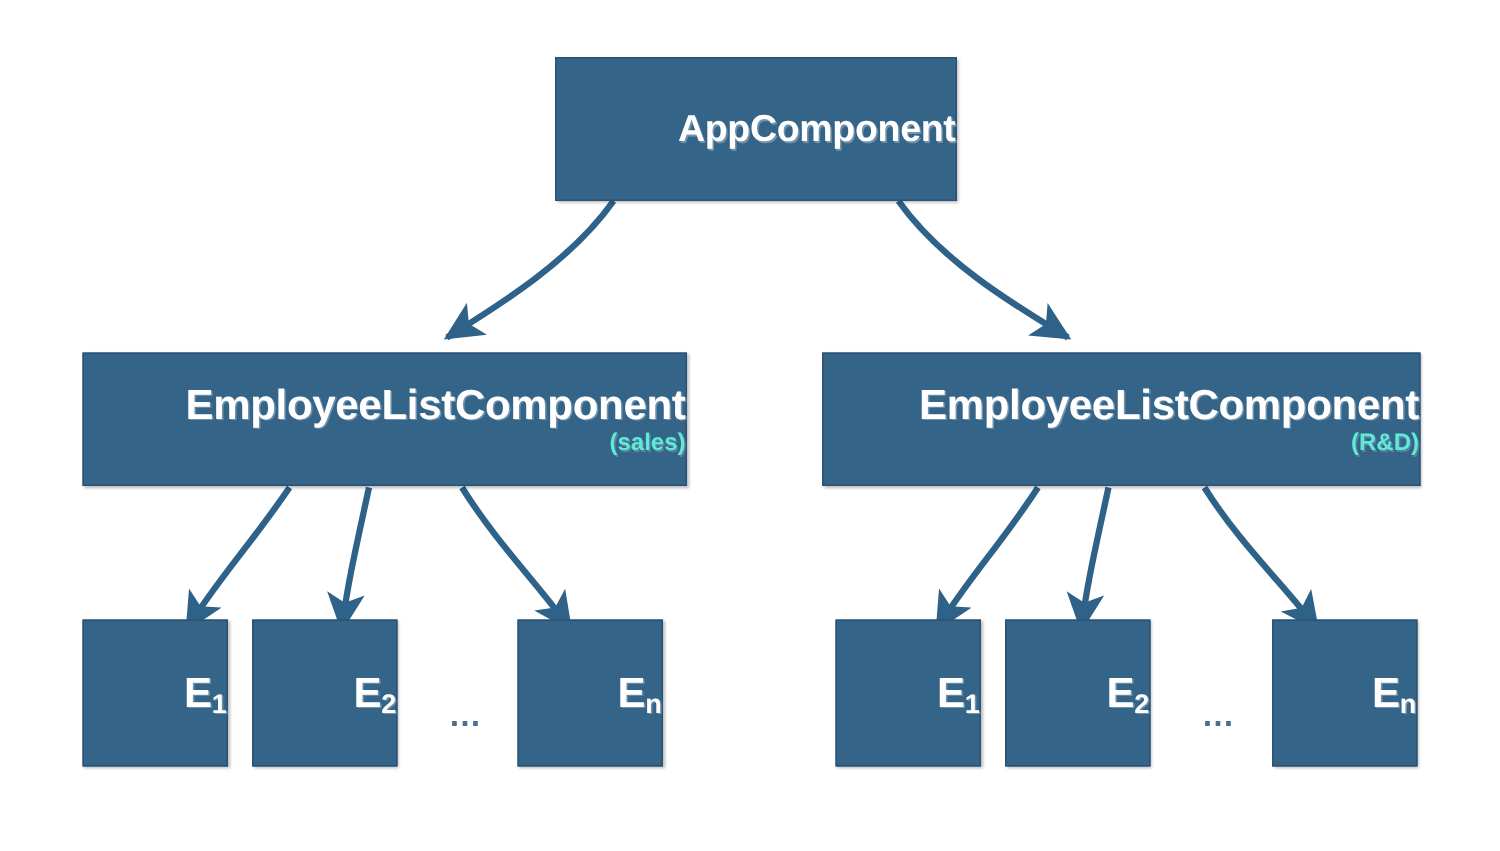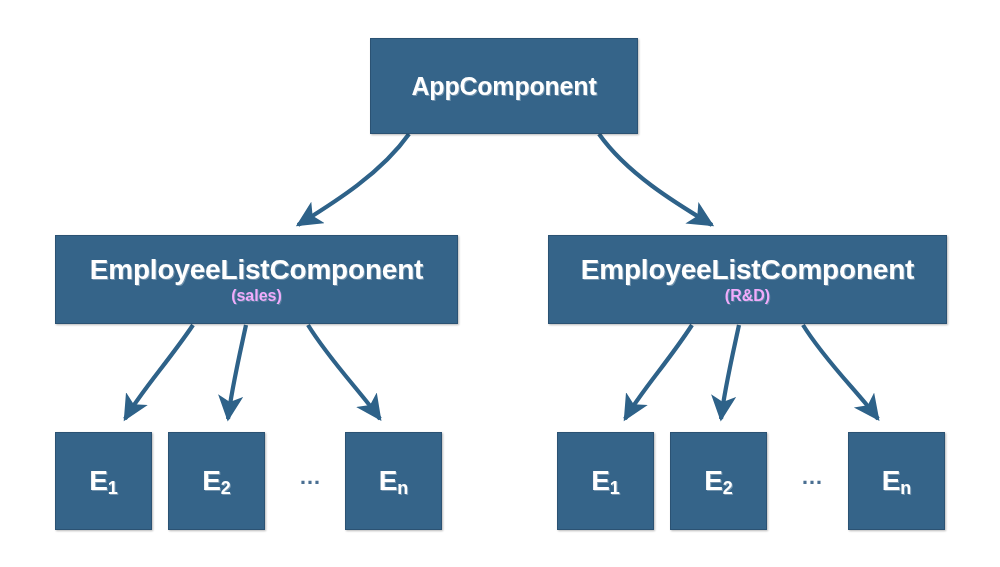--- a/index.html
+++ b/index.html
@@ -30,34 +30,34 @@
   }
   
   .node {
     position: absolute;
     z-index: 2;
     box-sizing: border-box;
     background: #356489;
     border: 1px solid #2b5273;
     display: flex;
     flex-direction: column;
-    align-items: center;
+    align-items: flex-end;
     justify-content: center;
     text-align: center;
     box-shadow: 1px 1px 2px rgba(0,0,0,0.28);
   }
   .node-title {
     color: #ffffff;
     font-weight: bold;
     letter-spacing: -0.2px;
     line-height: 1.08;
     text-shadow: 1px 1px 0 rgba(255,255,255,0.30);
   }
   .node-sub {
-    color: #f0abfc;
+    color: #5eead4;
     font-weight: bold;
     line-height: 1.1;
     margin-top: 2px;
     text-shadow: 1px 1px 0 rgba(255,255,255,0.18);
   }
 
   
   #node-app {
     left: 370px;  top: 38px;
     width: 268px; height: 96px;
@@ -70,21 +70,21 @@
   }
   #node-list-rd {
     left: 548px; top: 235px;
     width: 399px; height: 89px;
   }
   .list-node .node-title { font-size: 28px; }
   .list-node .node-sub   { font-size: 16px; }
 
   .emp-node {
     width: 97px; height: 98px;
-    top: 432px;
+    top: 413px;
   }
   .emp-node .node-title {
     font-size: 28px;
   }
   .emp-node .node-title sub {
     font-size: 18px;
     vertical-align: baseline;
     position: relative;
     bottom: -4px;
     font-weight: bold;

